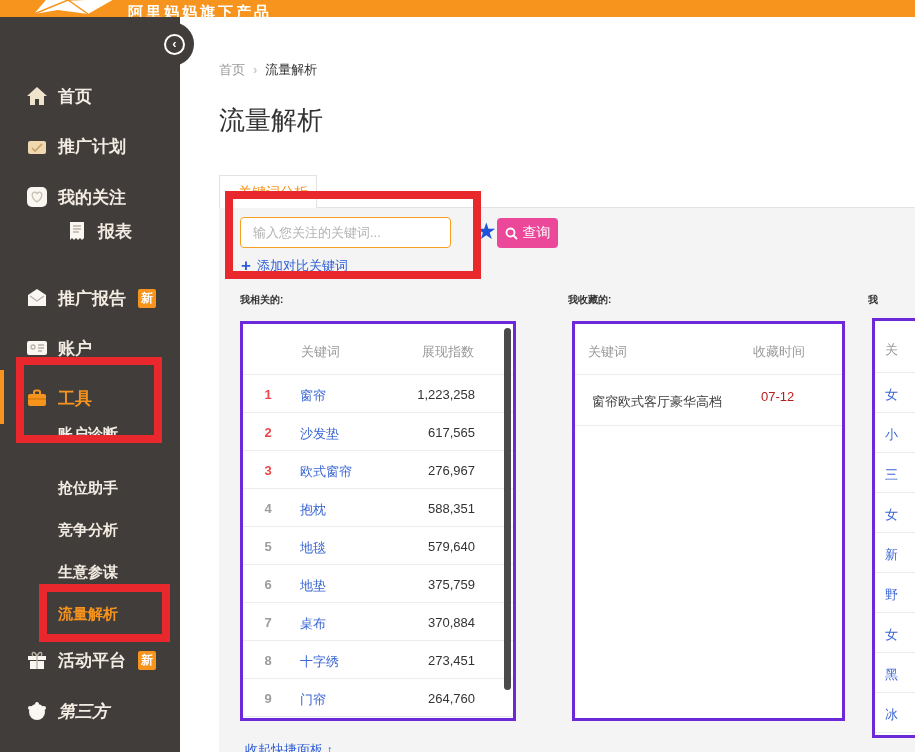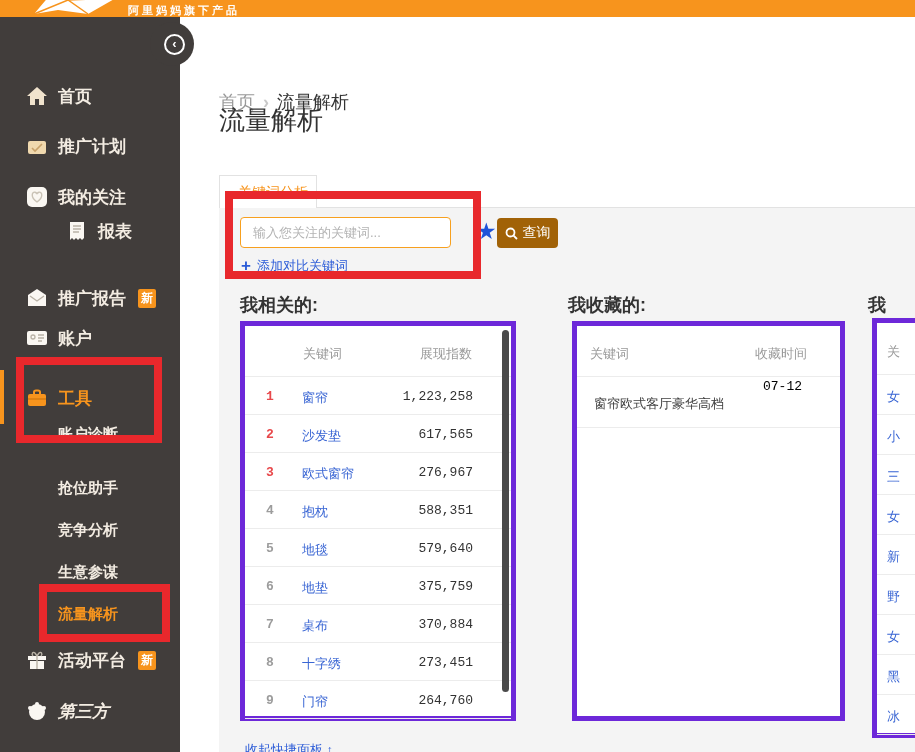--- a/index.html
+++ b/index.html
@@ -3,80 +3,80 @@
 <meta charset="utf-8">
 <style>
   * { margin:0; padding:0; box-sizing:border-box; }
   html,body { width:915px; height:752px; overflow:hidden; background:#fff;
     font-family:"Liberation Sans","DejaVu Sans",sans-serif; }
   .abs { position:absolute; }
   body { position:relative; }
 
   
   .topbar { left:0; top:0; width:915px; height:17px; background:#f7941d; overflow:hidden; }
-  .tagline { left:128px; top:3px; color:#fff; font-size:11px; font-weight:bold; letter-spacing:3px; }
+  .tagline { left:128px; top:3px; color:#fff; font-size:15px; font-weight:bold; letter-spacing:3px; }
 
   
   .sidebar { left:0; top:17px; width:180px; height:735px; background:#413d3b; }
   .toggle-bump { left:150px; top:22px; width:44px; height:44px; border-radius:50%; background:#413d3b; }
   .toggle-circle { left:164px; top:34px; width:21px; height:21px; border:2px solid #fff; border-radius:50%;
     color:#fff; font-size:13px; line-height:16px; text-align:center; font-weight:bold; cursor:pointer; }
   .menu-item { left:0; width:180px; height:26px; display:flex; align-items:center; cursor:pointer; }
   .menu-item .mi-icon { position:absolute; left:26px; width:22px; height:22px; }
   .menu-item .mi-label { position:absolute; left:58px; color:#f3ece2; font-size:17px; font-weight:bold; white-space:nowrap; }
   .menu-item.sub .mi-label { left:58px; font-size:15px; }
   .menu-item.active .mi-label { color:#f7941d; }
   .badge-new { display:inline-block; margin-left:8px; background:#f7941d; color:#fff; font-size:12px;
     font-weight:bold; padding:1px 3px; border-radius:2px; vertical-align:2px; }
   .active-bar { left:0; top:370px; width:4px; height:54px; background:#f7941d; }
 
   
-  .breadcrumb { left:219px; top:90px; font-size:18px; color:#999; }
+  .breadcrumb { left:219px; top:61px; font-size:13px; color:#999; }
   .breadcrumb .sep { color:#c9c9c9; margin:0 8px; font-weight:bold; }
   .breadcrumb .current { color:#333; }
   .page-title { left:219px; top:103px; font-size:26px; color:#333; font-weight:500; }
 
   
   .tab { left:219px; top:175px; width:98px; height:33px; background:#fff; border:1px solid #e2e2e2;
     border-bottom:none; z-index:5; text-align:center; line-height:32px; font-size:14px; color:#f7941d; cursor:pointer;padding-left:10px; }
   .panel { left:219px; top:207px; width:696px; height:545px; background:#f4f4f4; border-top:1px solid #e2e2e2; }
 
   
   .kw-input { left:240px; top:217px; width:211px; height:31px; border:1px solid #f7a01f; border-radius:4px;
     background:#fff; padding:0 12px; font-size:13px; color:#333; outline:none; z-index:6;
     font-family:"Liberation Sans","DejaVu Sans",sans-serif; }
   .kw-input::placeholder { color:#b3b3b3; }
   .fav-star { left:476px; top:218px; font-size:23px; color:#1f53d8; z-index:4; cursor:pointer; }
-  .query-btn { left:497px; top:218px; width:61px; height:30px; background:#a16207; border:none; border-radius:4px;
+  .query-btn { left:497px; top:218px; width:61px; height:30px; background:#ec4899; border:none; border-radius:4px;
     color:#fff; font-size:14px; display:flex; align-items:center; justify-content:center; gap:5px; cursor:pointer;
     font-family:"Liberation Sans","DejaVu Sans",sans-serif; }
   .add-compare { left:241px; top:257px; display:flex; align-items:center; gap:6px; color:#2b5bd7;
     font-size:13px; cursor:pointer; z-index:6; }
   .add-compare .plus { font-size:17px; font-weight:bold; line-height:14px; }
 
   
-  .section-label { top:293px; font-size:18px; font-weight:bold; color:#333; }
-
-  
-  .tbl { background:#fff; border:5px solid #6d28d9;font-family:Liberation Mono, monospace; }
+  .section-label { top:293px; font-size:10px; font-weight:bold; color:#333; }
+
+  
+  .tbl { background:#fff; border:3px solid #6d28d9; }
   .tbl-related { left:240px; top:321px; width:276px; height:400px; }
   .tbl-fav { left:572px; top:321px; width:273px; height:400px; }
   .tbl-third { left:872px; top:318px; width:160px; height:420px; }
   .thead-row { position:relative; height:51px; border-bottom:1px solid #ececec; color:#999; font-size:13px; }
   .thead-row .th { position:absolute; top:19px; }
   .trow { position:relative; height:38px; border-bottom:1px solid #ececec; font-size:13px; }
   .trow:last-child { border-bottom:none; }
   .trow .rank { position:absolute; left:15px; top:12px; width:20px; text-align:center; font-weight:bold; color:#9c9c9c; }
   .trow .rank.red { color:#e8484b; }
   .trow .kw { position:absolute; left:57px; top:12px; color:#3a66d4; cursor:pointer; }
   .trow .val { position:absolute; right:38px; top:12px; color:#333; }
   .vscroll { position:absolute; right:2px; top:4px; width:7px; height:362px; background:#4a4a4a; border-radius:4px; cursor:pointer; }
   .fav-row { position:relative; height:51px; border-bottom:1px solid #ececec; font-size:13px; }
   .fav-row .kw { position:absolute; left:17px; top:18px; color:#404040; cursor:pointer; }
-  .fav-row .date { position:absolute; left:186px; top:2px; color:#000000; }
+  .fav-row .date { position:absolute; left:186px; top:14px; color:#b91c1c; }
   .third-head { position:relative; height:52px; border-bottom:1px solid #ececec; color:#999; font-size:13px; }
   .third-head .th { position:absolute; left:10px; top:20px; }
   .third-row { position:relative; height:40px; border-bottom:1px solid #ececec; }
   .third-row .kw { position:absolute; left:10px; top:13px; color:#3a66d4; font-size:13px; cursor:pointer; }
 
   .collapse-link { left:245px; top:741px; color:#2b5bd7; font-size:13px; cursor:pointer; }
 
   
   .anno { border:8px solid #e8282c; z-index:50; pointer-events:none; }
   .anno-search { left:225px; top:191px; width:256px; height:88px; }
@@ -127,21 +127,21 @@
   <span class="mi-label">报表</span>
 </div>
 <div class="abs menu-item" style="top:285px;">
   <svg class="mi-icon" viewBox="0 0 22 22">
     <path d="M2 8 L11 2 L20 8 V19 H2 Z" fill="#faf7f2"></path>
     <path d="M4 9 L11 14 L18 9" stroke="#b9b2a6" stroke-width="1.4" fill="none"></path>
   </svg>
   <span class="mi-label">推广报告</span>
   <span class="badge-new" style="position:absolute; left:130px;">新</span>
 </div>
-<div class="abs menu-item" style="top:325px;padding-left:20px;">
+<div class="abs menu-item" style="top:335px;padding-left:20px;">
   <svg class="mi-icon" viewBox="0 0 22 22">
     <rect x="1" y="4" width="20" height="14" rx="2" fill="#faf7f2"></rect>
     <circle cx="7" cy="10" r="2" fill="none" stroke="#b9b2a6" stroke-width="1.3"></circle>
     <path d="M12 8 H18 M12 11 H18 M12 14 H16" stroke="#b9b2a6" stroke-width="1.3"></path>
   </svg>
   <span class="mi-label">账户</span>
 </div>
 <div class="abs menu-item active" style="top:385px;">
   <svg class="mi-icon" viewBox="0 0 22 22">
     <rect x="2" y="7" width="18" height="12" rx="2" fill="#f7941d"></rect>

